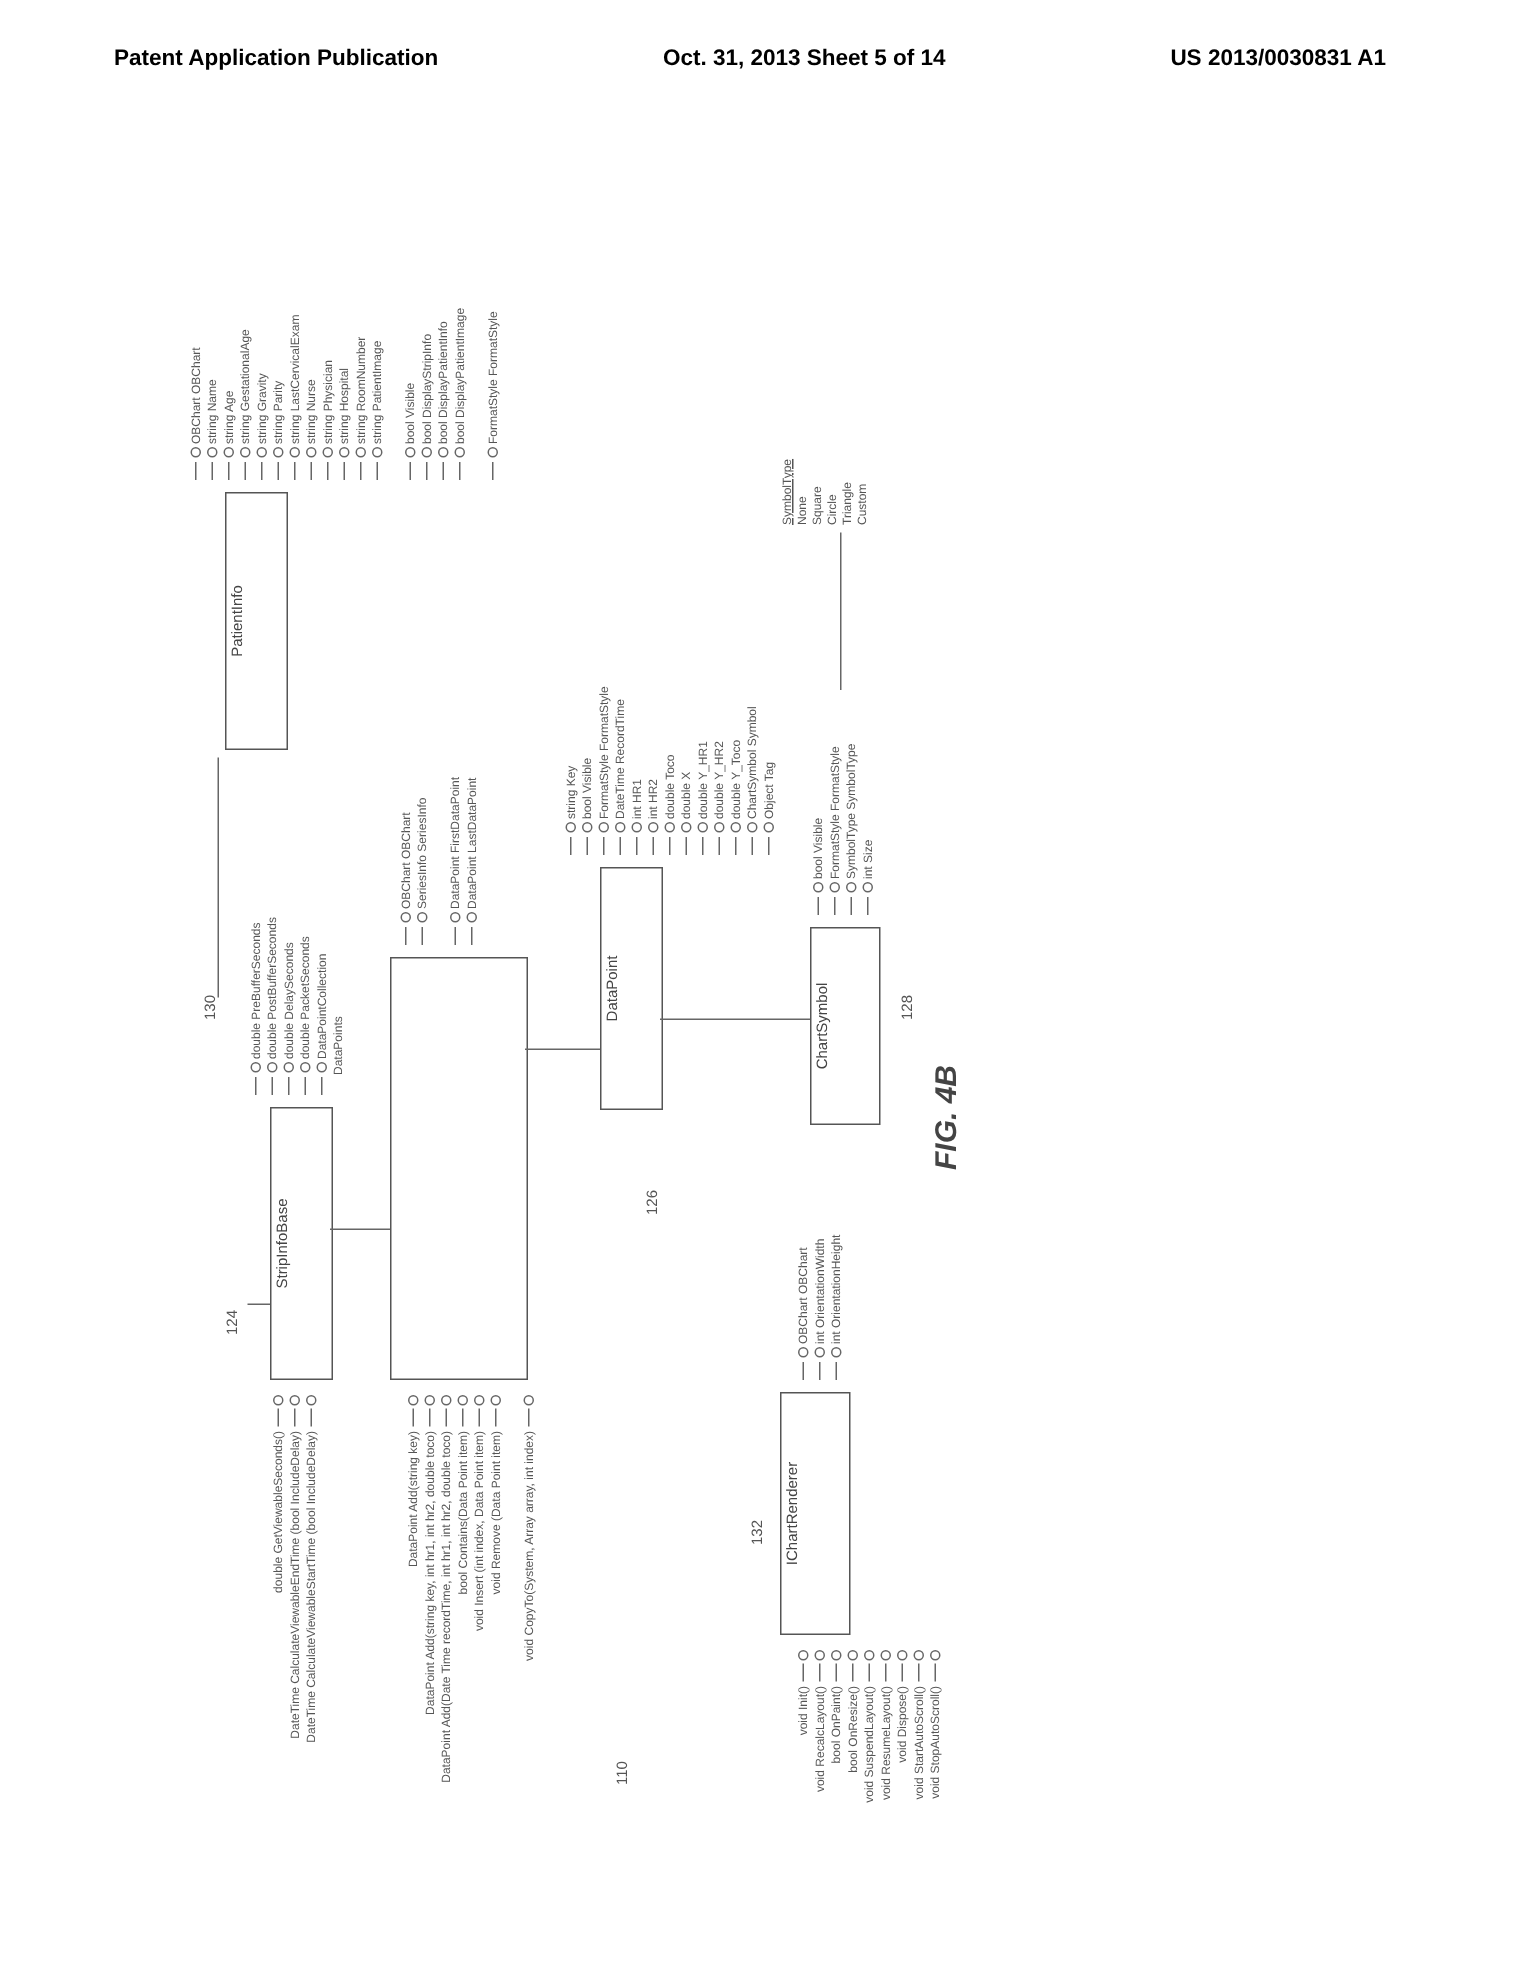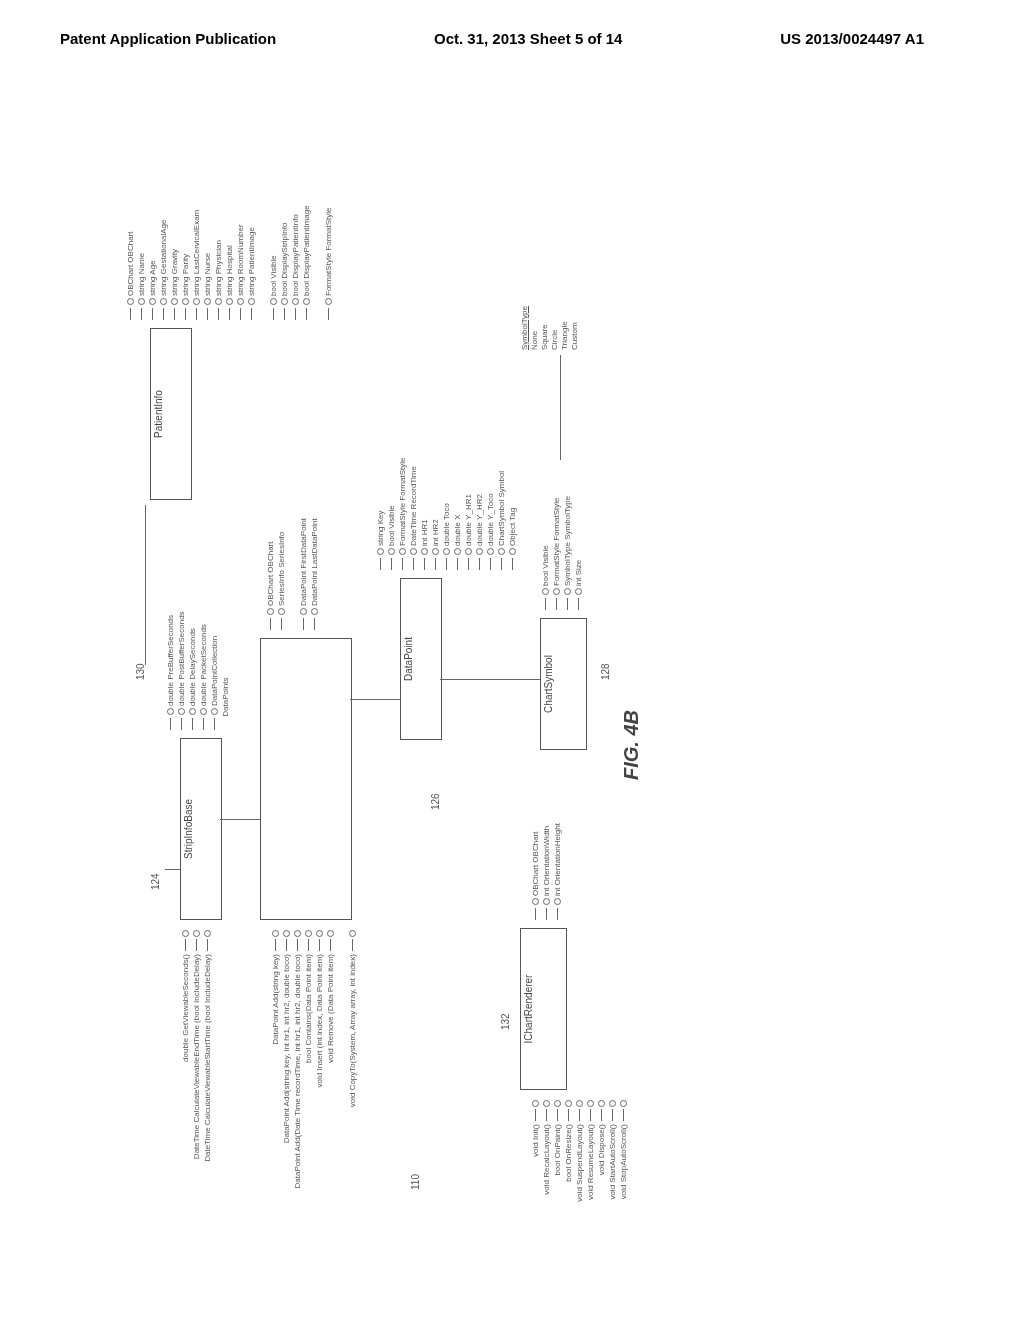--- a/index.html
+++ b/index.html
@@ -7,21 +7,21 @@
   padding: 0;
   font-family: Arial, sans-serif;
   background: #fff;
   width: 1024px;
   height: 1320px;
   position: relative;
 }
 .page-header {
   display: flex;
   justify-content: space-between;
-  padding: 30px 100px 10px 60px;
+  padding: 30px 100px 10px 76px;
   font-size: 15px;
   font-weight: bold;
 }
 .diagram-area {
   position: absolute;
   top: 140px;
   left: 90px;
   width: 820px;
   height: 1080px;
 }
@@ -119,21 +119,21 @@
 .enum-title {
   text-decoration: underline;
 }
 </style>
 </head>
 <body>
 
 <div class="page-header">
   <span>Patent Application Publication</span>
   <span>Oct. 31, 2013  Sheet 5 of 14</span>
-  <span>US 2013/0024497 A1</span>
+  <span>US 2013/0030831 A1</span>
 </div>
 
 <div class="diagram-area">
   <div class="rotated-content">
 
     <div class="uml-box" style="left:300px; top:90px; width:180px; height:40px;">
       <div class="uml-title">StripInfoBase</div>
     </div>
     <div class="ref-label" style="left:330px; top:60px;">124</div>
     <div class="connector" style="left:350px; top:75px; width:1px; height:15px;"></div>

